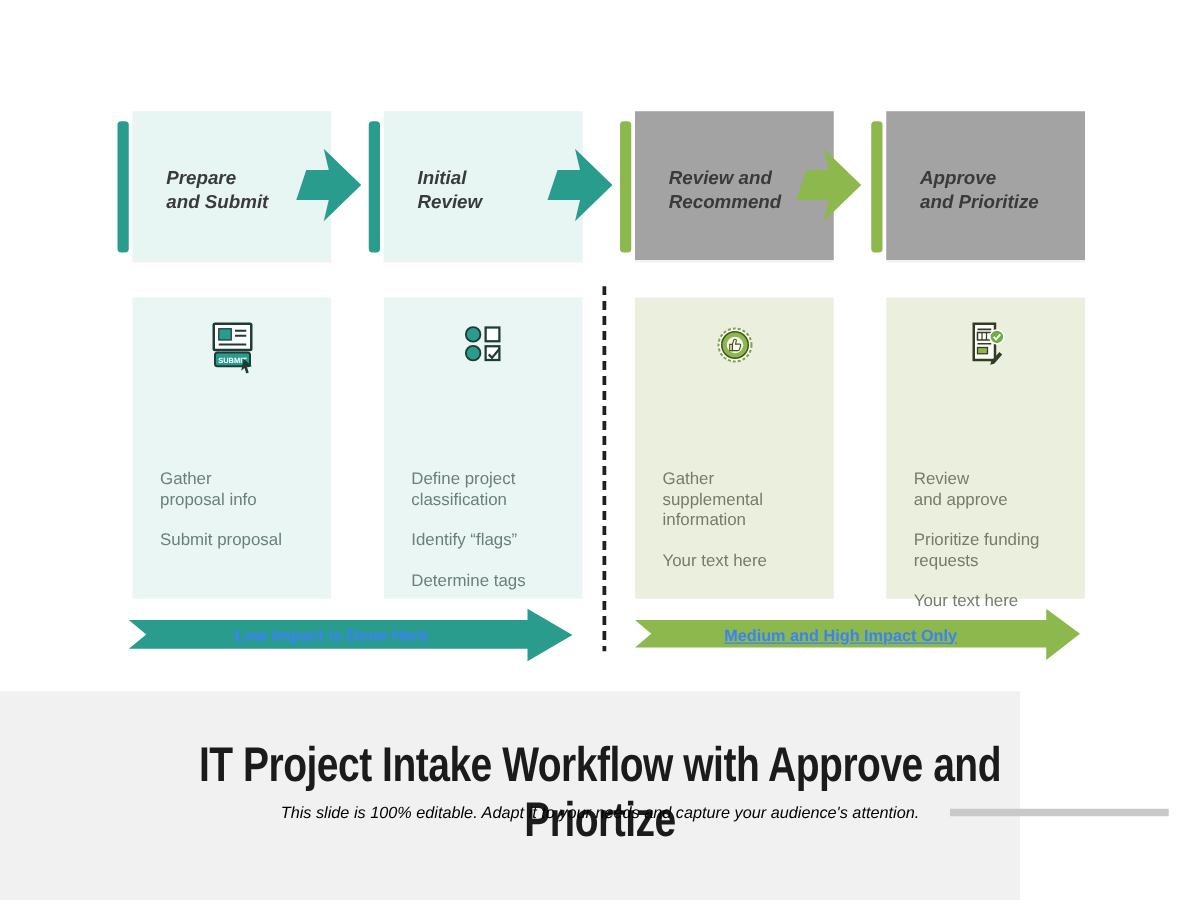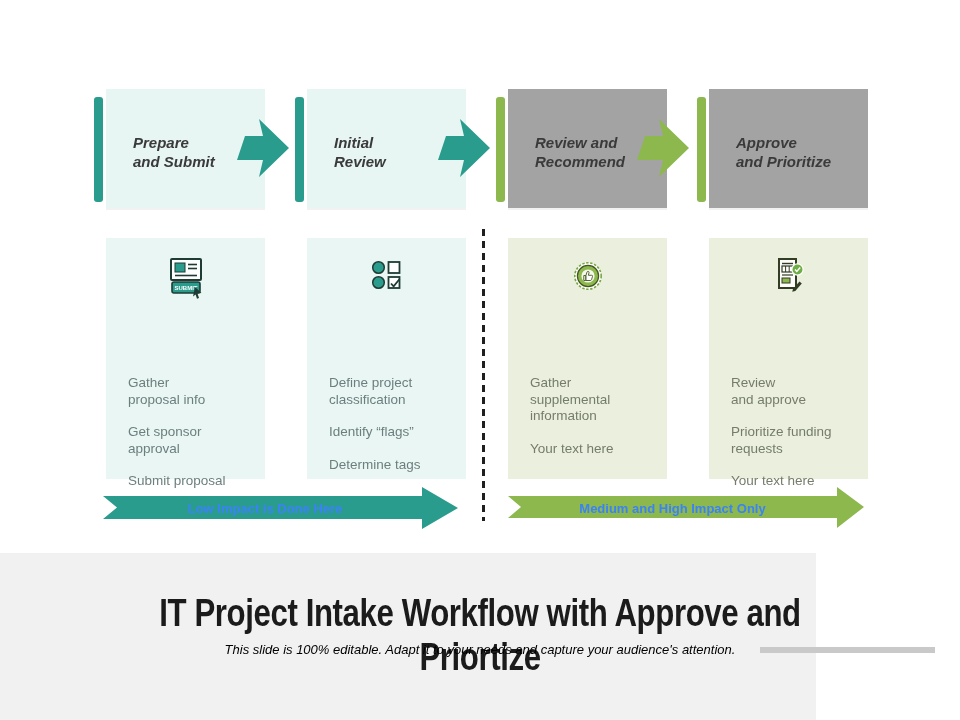--- a/index.html
+++ b/index.html
@@ -34,21 +34,21 @@
     background:repeating-linear-gradient(180deg,#1f1f1f 0 7px,transparent 7px 12px);}
 
   
   .banner{position:absolute;top:486px;}
   .banner svg{position:absolute;left:0;top:0;}
   .banner-label{position:absolute;top:10px;height:24px;left:0;right:0;display:flex;
     align-items:center;justify-content:center;color:#3b82f6;font-weight:bold;font-size:13px;}
   .banner.teal{left:100px;width:360px;height:44px;}
   .banner.teal .banner-label{padding-left:14px;padding-right:44px;}
   .banner.green{left:505px;width:362px;height:42px;}
-  .banner.green .banner-label{padding-left:13px;padding-right:40px;}
+  .banner.green .banner-label{padding-left:13px;padding-right:40px;text-decoration:underline;}
 
   
   .footer{position:absolute;left:0;top:553px;width:816px;height:167px;background:#f1f1f2;}
   .main-title{position:absolute;left:0;top:38px;width:960px;text-align:center;
     font-size:39px;font-weight:bold;color:#1b1b1b;letter-spacing:-0.5px;
     transform:scaleX(0.80);transform-origin:50% 50%;}
   .sub-title{position:absolute;left:0;top:89px;width:960px;text-align:center;
     font-style:italic;font-size:13px;color:#000000;}
   .gray-bar{position:absolute;left:760px;top:94px;width:175px;height:6px;background:#c9c9c9;}
 </style>
@@ -102,22 +102,20 @@
         <line x1="22" y1="12.5" x2="31" y2="12.5" stroke="#1e3b34" stroke-width="1.6"></line>
         <line x1="9" y1="19.5" x2="31" y2="19.5" stroke="#1e3b34" stroke-width="1.6"></line>
         <rect x="6" y="26" width="28" height="11" rx="2" fill="#2a9c8e" stroke="#1e3b34" stroke-width="1.6"></rect>
         <text x="20" y="34" font-size="6" font-weight="bold" fill="#ffffff" text-anchor="middle">SUBMIT</text>
         <polygon points="29,31 35.5,37 31.5,37.5 33,42 31,42.8 29.6,38.4 27,40.6" fill="#1e3b34"></polygon>
       </svg>
     </div>
     <div class="detail-text">
       <p class="para">Gather
 proposal info</p>
-      <p class="para">Get sponsor
-approval</p>
       <p class="para">Submit proposal</p>
     </div>
   </div>
 
   <div class="detail-box teal" style="left:307px">
     <div class="detail-icon">
       <svg width="40" height="40" viewBox="0 0 40 40">
         <circle cx="11.5" cy="11.5" r="5.8" fill="#2a9c8e" stroke="#1e3b34" stroke-width="1.5"></circle>
         <circle cx="11.5" cy="26.5" r="5.8" fill="#2a9c8e" stroke="#1e3b34" stroke-width="1.5"></circle>
         <rect x="21.5" y="6" width="11" height="11" fill="#ffffff" stroke="#1e3b34" stroke-width="1.8"></rect>

